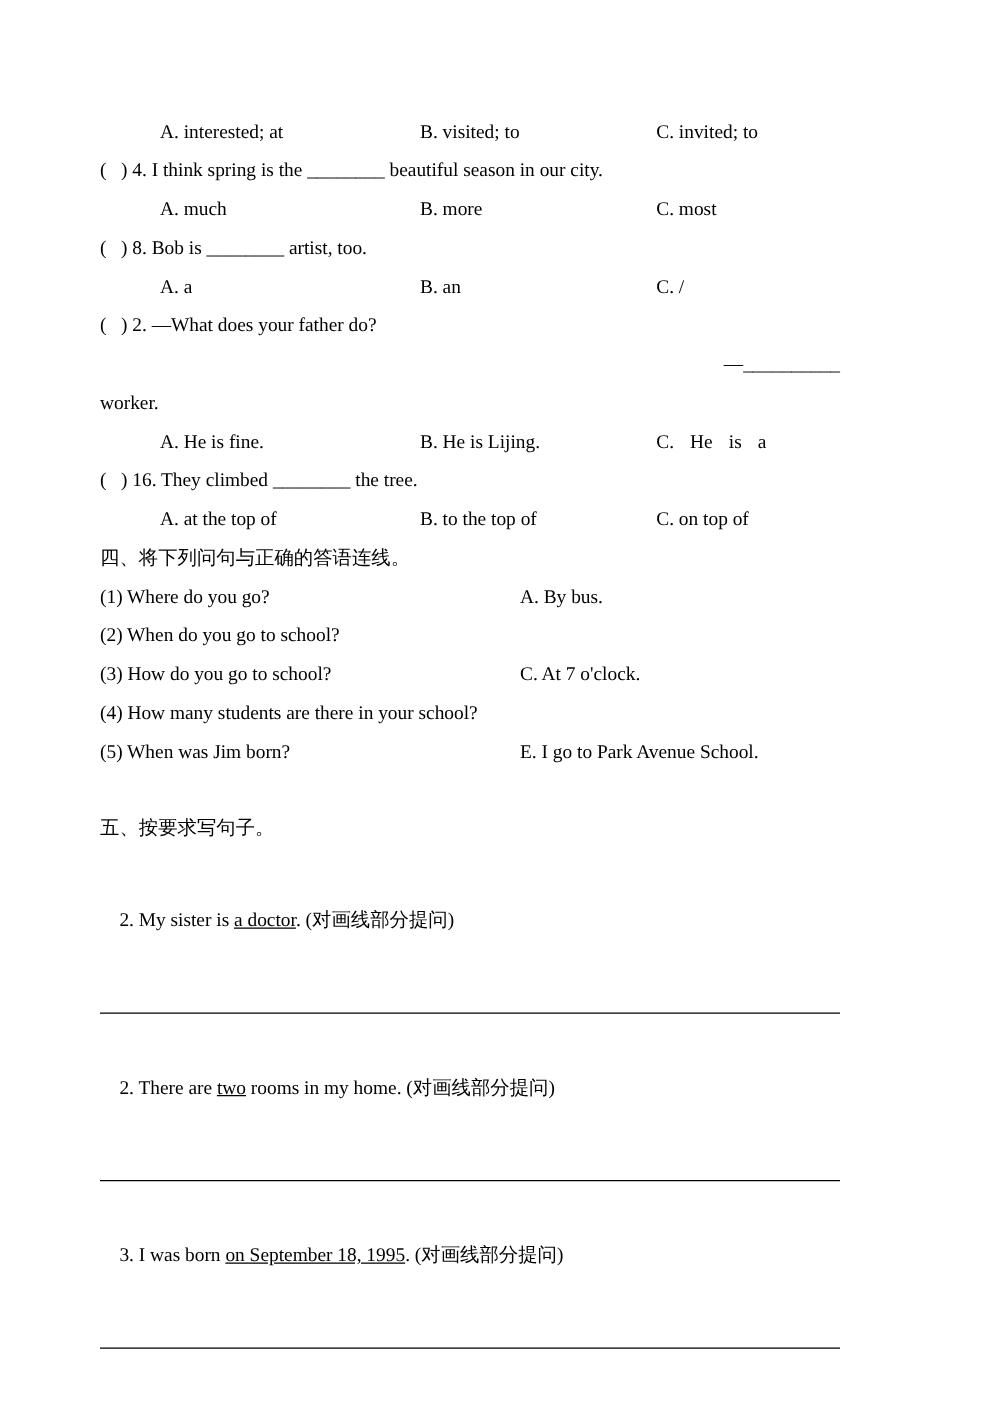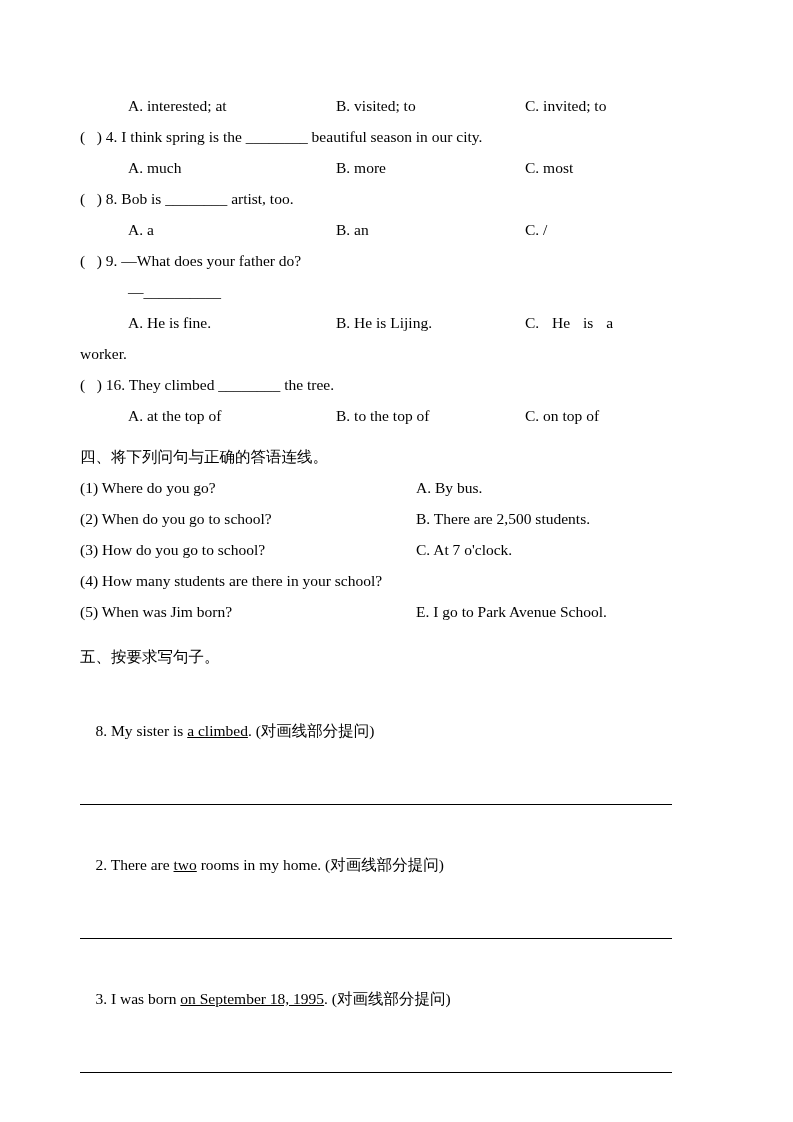--- a/index.html
+++ b/index.html
@@ -13,26 +13,26 @@
     font-family: Liberation Serif, serif;
     font-size: 15.5px;
     color: #000000;
   }
   .row { line-height: 31px; white-space: pre-wrap; }
   .options { display: flex; padding-left: 48px; }
   .opt-a { width: 208px; }
   .opt-b { width: 189px; }
   .opt-c { flex: 1; }
   .justify-c { word-spacing: 9px; }
-  .indent { padding-left: 48px; }
+  .indent { padding-left: 48px; text-align: right; }
   .match-row { display: flex; line-height: 31px; white-space: pre-wrap; }
   .m-left { width: 336px; }
   .m-right { flex: 1; }
-  .sec4-title { margin-top: 10px; }
-  .sec5-title { margin-top: 14px; }
+  .sec4-title { }
+  .sec5-title { margin-top: 30px; }
   .s5-item-first { margin-top: 12px; }
   .answer-line {
     height: 28px;
     border-bottom: 1.2px solid #000000;
     margin-bottom: 13px;
   }
   .ul { text-decoration: underline; }
 </style>
 </head>
 <body>
@@ -52,62 +52,61 @@
     <span class="opt-c">C. most</span>
   </div>
 
   <div class="row">(   ) 8. Bob is ________ artist, too.</div>
   <div class="row options">
     <span class="opt-a">A. a</span>
     <span class="opt-b">B. an</span>
     <span class="opt-c">C. /</span>
   </div>
 
-  <div class="row">(   ) 9. —What does your father do?</div>
+  <div class="row">(   ) 2. —What does your father do?</div>
   <div class="row indent">—__________</div>
+  <div class="row">worker.</div>
   <div class="row options">
     <span class="opt-a">A. He is fine.</span>
     <span class="opt-b">B. He is Lijing.</span>
     <span class="opt-c justify-c">C. He is a</span>
   </div>
-  <div class="row">worker.</div>
 
   <div class="row">(   ) 16. They climbed ________ the tree.</div>
   <div class="row options">
     <span class="opt-a">A. at the top of</span>
     <span class="opt-b">B. to the top of</span>
     <span class="opt-c">C. on top of</span>
   </div>
 
   <div class="row sec4-title">四、将下列问句与正确的答语连线。</div>
 
   <div class="match-row">
     <span class="m-left">(1) Where do you go?</span>
     <span class="m-right">A. By bus.</span>
   </div>
   <div class="match-row">
     <span class="m-left">(2) When do you go to school?</span>
-    <span class="m-right">B. There are 2,500 students.</span>
   </div>
   <div class="match-row">
     <span class="m-left">(3) How do you go to school?</span>
     <span class="m-right">C. At 7 o'clock.</span>
   </div>
   <div class="match-row">
     <span class="m-left">(4) How many students are there in your school?</span>
   </div>
   <div class="match-row">
     <span class="m-left">(5) When was Jim born?</span>
     <span class="m-right">E. I go to Park Avenue School.</span>
   </div>
 
   <div class="row sec5-title">五、按要求写句子。</div>
 
   <div class="row s5-item-first">
-    <span>8. My sister is </span><span class="ul">a climbed</span><span>. (对画线部分提问)</span>
+    <span>2. My sister is </span><span class="ul">a doctor</span><span>. (对画线部分提问)</span>
   </div>
   <div class="answer-line"></div>
 
   <div class="row">
     <span>2. There are </span><span class="ul">two</span><span> rooms in my home. (对画线部分提问)</span>
   </div>
   <div class="answer-line"></div>
 
   <div class="row">
     <span>3. I was born </span><span class="ul">on September 18, 1995</span><span>. (对画线部分提问)</span>

